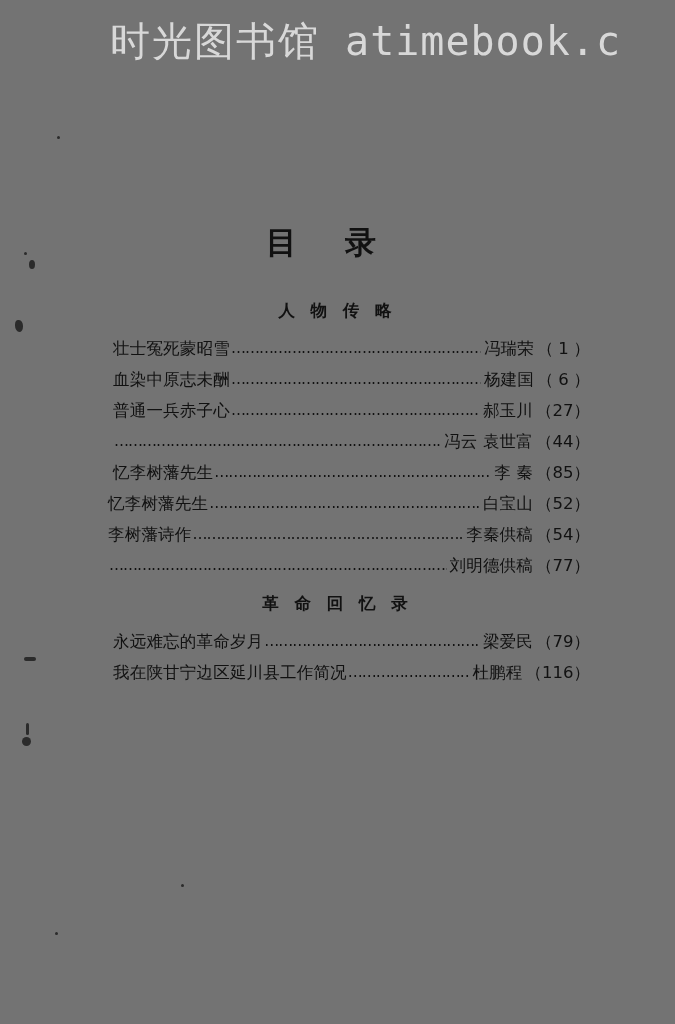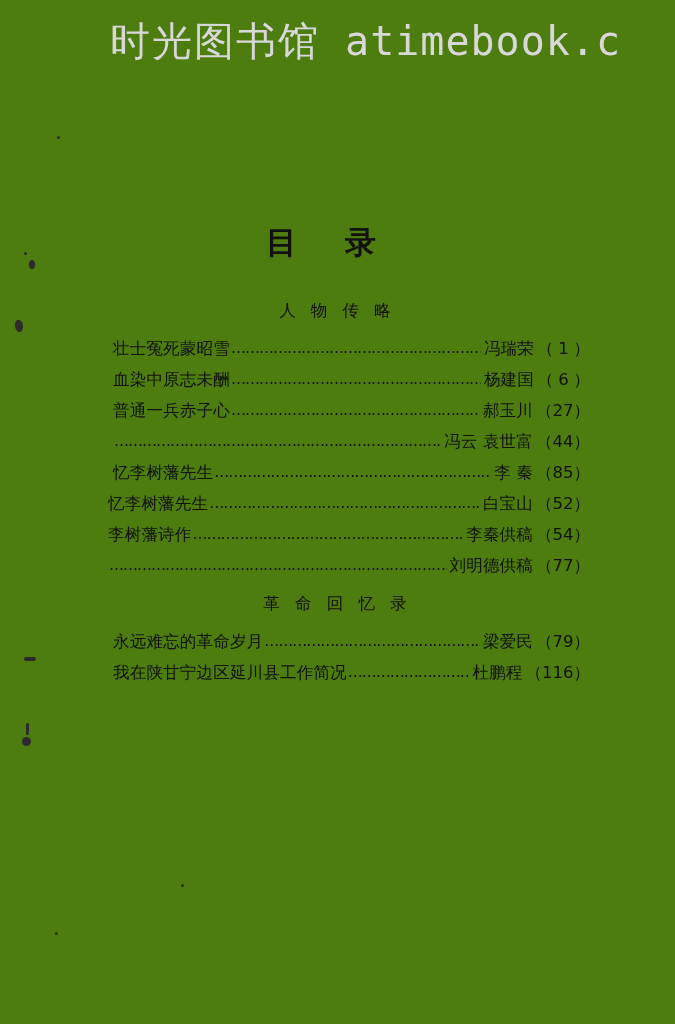--- a/index.html
+++ b/index.html
@@ -11,21 +11,21 @@
     height: 1024px;
     background: #ffffff;
     font-family: "DejaVu Sans", sans-serif;
     position: relative;
     overflow: hidden;
   }
   .page {
     position: relative;
     width: 675px;
     height: 1024px;
-    background: #4d7c0f;
+    background: #737373;
   }
 
   
   .watermark {
     position: absolute;
     top: 14px;
     left: 110px;
     font-size: 40px;
     letter-spacing: 2px;
     color: #d8d8d8;
@@ -66,21 +66,21 @@
   
   .toc {
     position: absolute;
     top: 300px;
     left: 0;
     width: 675px;
   }
   .section-heading {
     text-align: center;
     font-size: 16.5px;
-    font-weight: normal;
+    font-weight: bold;
     letter-spacing: 5px;
     color: #111;
     margin: 0 0 16px 0;
   }
   .section-2-heading {
     margin-top: 16px;
   }
 
   .entries {
     margin: 0;

